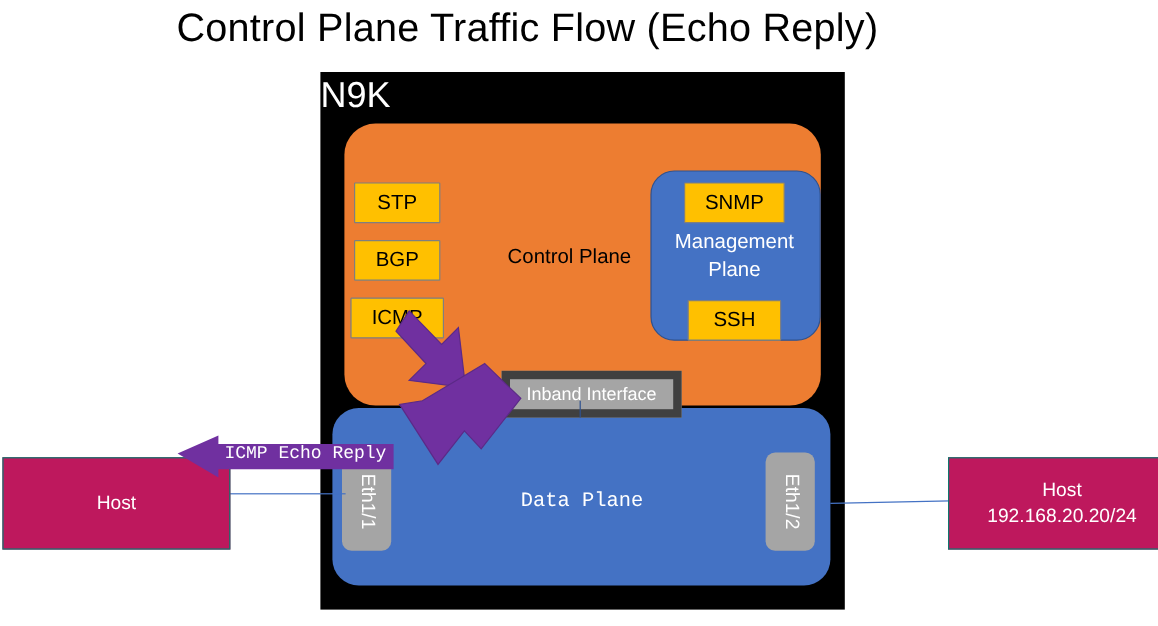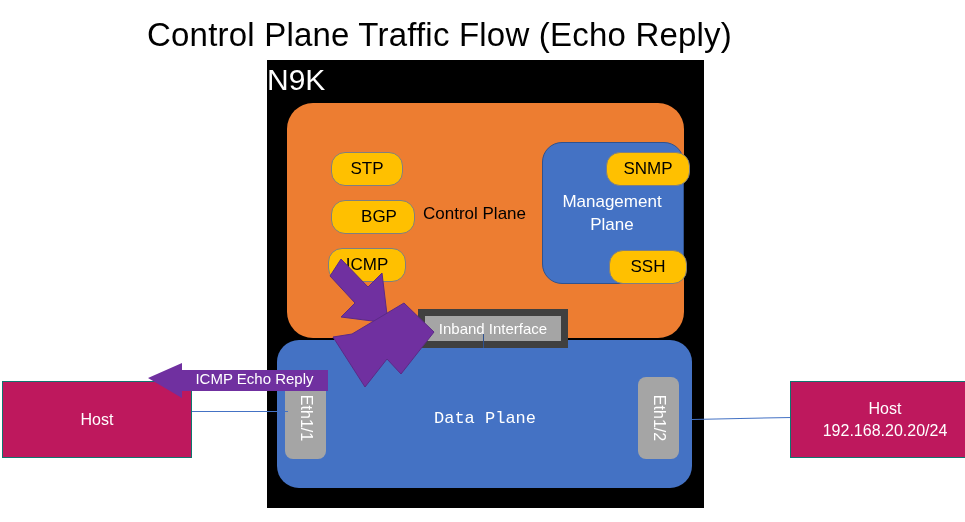--- a/index.html
+++ b/index.html
@@ -15,21 +15,21 @@
     width: 965px;
     height: 522px;
     background: #ffffff;
     overflow: hidden;
   }
   .abs { position: absolute; }
 
   
   #page-title {
     left: 0;
-    top: 16px;
+    top: 4px;
     width: 879px;
     text-align: center;
     font-size: 33px;
     color: #000000;
     letter-spacing: 0.2px;
     white-space: nowrap;
   }
 
   
   #n9k-chassis {
@@ -63,30 +63,29 @@
     width: 165px;
     text-align: center;
     font-size: 17px;
     color: #000000;
   }
 
   
   .chip {
     background: #FFC000;
     border: 1px solid #7F7F7F;
-    border-radius: 14px;
+    border-radius: 1px;
     color: #000000;
     font-size: 17px;
     text-align: center;
     line-height: 32px;
     height: 32px;
-    margin-left: 36px;
   }
   #chip-stp  { left: 295px; top: 152px; width: 70px; }
-  #chip-bgp  { left: 295px; top: 200px; width: 70px; padding-left: 12px; }
+  #chip-bgp  { left: 295px; top: 200px; width: 70px; }
   #chip-icmp { left: 292px; top: 248px; width: 76px; }
   #chip-snmp { left: 570px; top: 152px; width: 82px; }
   #chip-ssh  { left: 573px; top: 250px; width: 76px; }
 
   
   #management-plane-box {
     left: 542px;
     top: 142px;
     width: 140px;
     height: 140px;
@@ -199,20 +198,21 @@
   #echo-reply-label {
     left: 183px;
     top: 366px;
     width: 143px;
     height: 25px;
     color: #ffffff;
     font-size: 15px;
     text-align: center;
     line-height: 25px;
     white-space: nowrap;
+    font-family: Liberation Mono, monospace;
   }
 </style>
 </head>
 <body>
 
 <div id="canvas">
 
   <div class="abs" id="page-title">Control Plane Traffic Flow (Echo Reply)</div>
 
   <div class="abs" id="n9k-chassis"></div>

